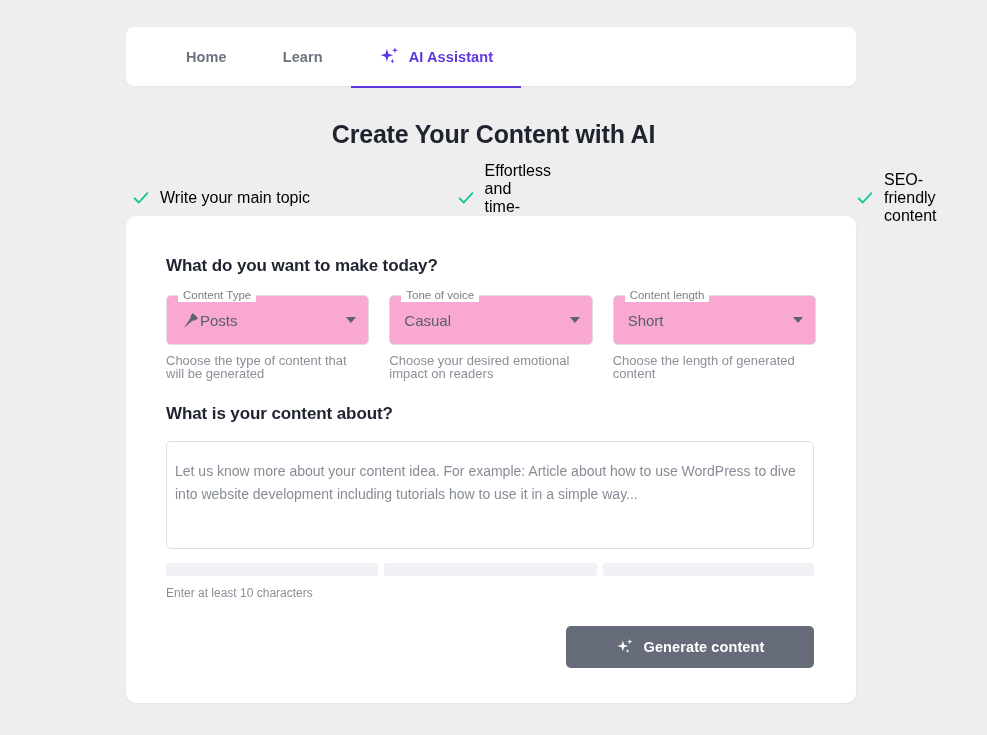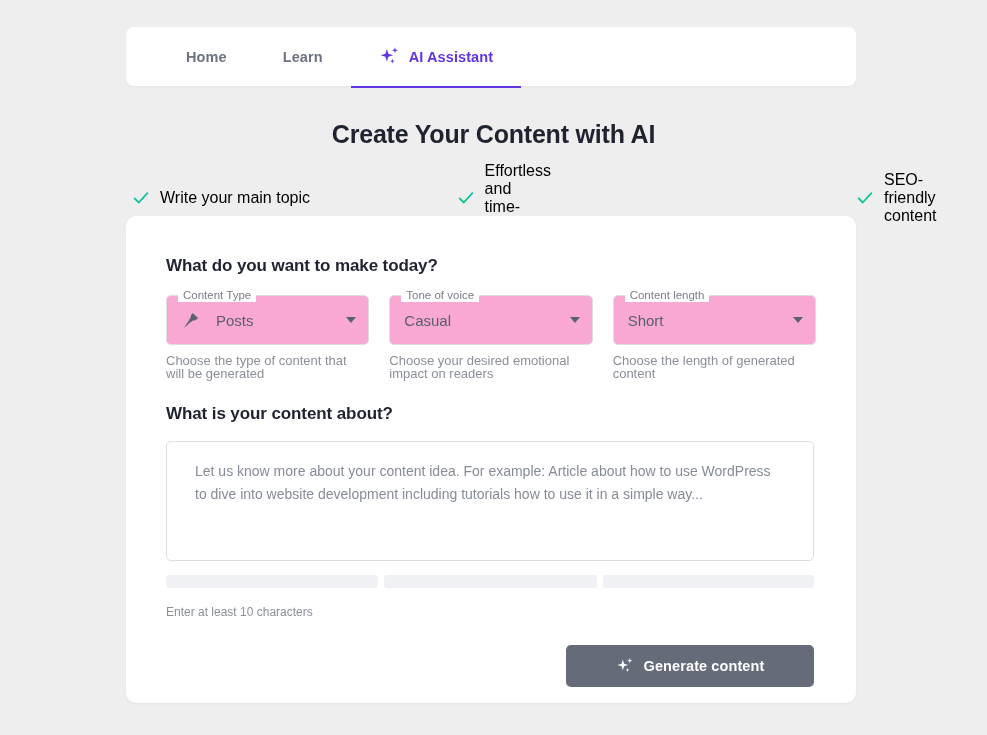--- a/index.html
+++ b/index.html
@@ -131,21 +131,21 @@
     background: #ffffff;
     padding: 0 5px;
     font-size: 11.5px;
     color: #7b8089;
     line-height: 13px;
     white-space: nowrap;
   }
   .select-value {
     display: flex;
     align-items: center;
-    gap: 16px;
+    gap: 0;
     font-size: 15px;
     color: #585f6b;
   }
   .pin-icon { width: 19px; height: 19px; display: block; flex: none; }
   .chevron {
     position: absolute;
     right: 12px;
     width: 0; height: 0;
     border-left: 5.5px solid transparent;
     border-right: 5.5px solid transparent;
@@ -158,24 +158,24 @@
     color: #8a8f98;
     max-width: 200px;
   }
 
   
   .about-title { margin-top: 24px; }
 
   .textarea-box {
     margin-top: 17px;
     width: 648px;
-    height: 120px;
+    height: 108px;
     border: 1px solid #dcdfe4;
     border-radius: 5px;
-    padding: 18px 28px;
+    padding: 18px 8px;
     font-size: 14px;
     line-height: 23px;
     color: #868c96;
     cursor: text;
     background: #fff;
   }
 
   
   .skeletons {
     display: flex;
@@ -186,21 +186,21 @@
   .skeleton {
     height: 13px;
     background: #f0f1f5;
     border-radius: 3px;
   }
   .skeleton.s1 { width: 213px; }
   .skeleton.s2 { width: 213px; }
   .skeleton.s3 { width: 212px; }
 
   .min-chars {
-    margin-top: 17px;
+    margin-top: 10px;
     font-size: 12px;
     color: #8a8f98;
   }
 
   
   .btn-row {
     display: flex;
     justify-content: flex-end;
     margin-top: 26px;
     width: 648px;

